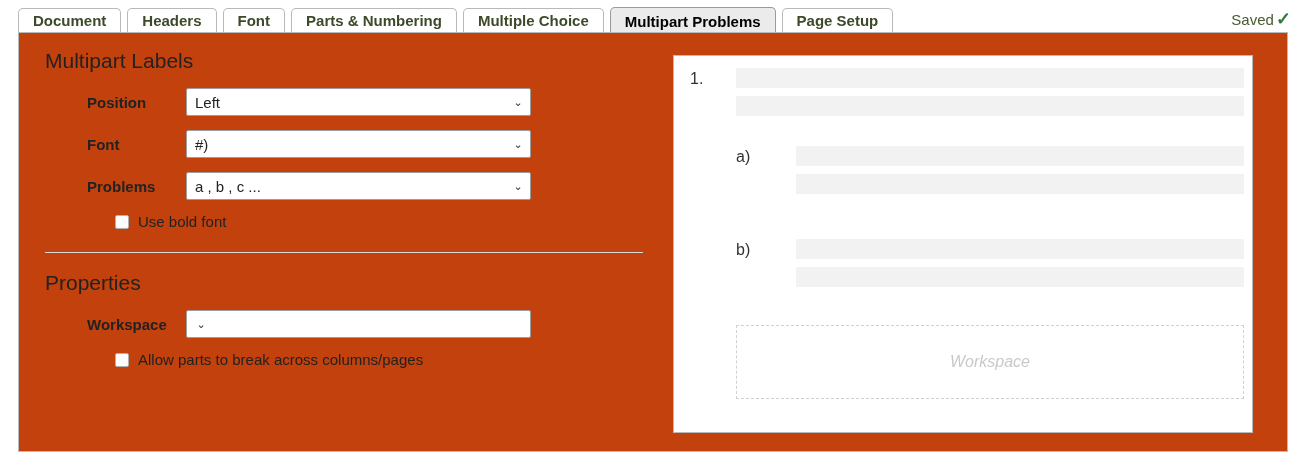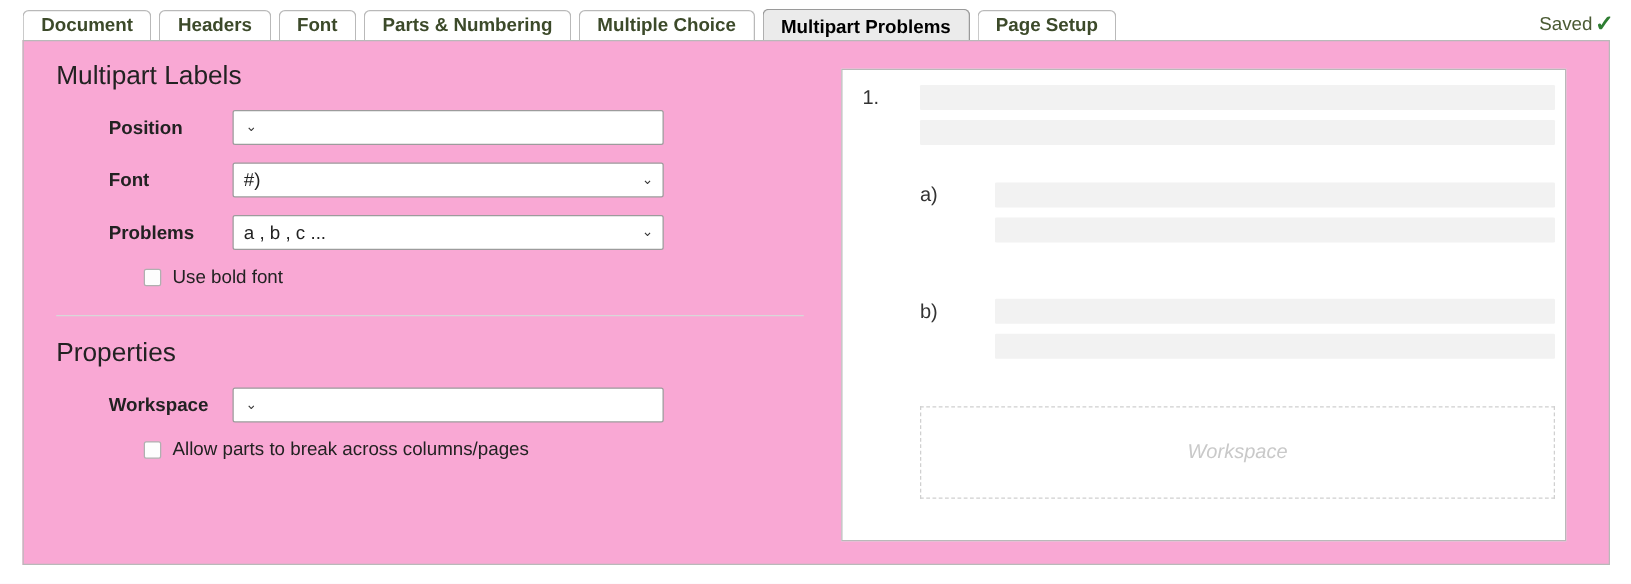--- a/index.html
+++ b/index.html
@@ -72,21 +72,21 @@
 
   
   .panel {
     position: absolute;
     left: 18px;
     top: 32px;
     width: 1270px;
     height: 420px;
     border: 1px solid #b9b9b9;
     box-sizing: border-box;
-    background: #f9a8d4;
+    background: #c2410c;
   }
 
   
   .left {
     position: absolute;
     left: 24px;
     top: 16px;
     width: 600px;
   }
   .section-title {
@@ -231,20 +231,21 @@
 
   <div class="panel">
 
     <div class="left">
 
       <h2 class="section-title">Multipart Labels</h2>
 
       <div class="field-row">
         <div class="field-label">Position</div>
         <div class="select">
+          <span class="val">Left</span>
           <span class="caret">⌄</span>
         </div>
       </div>
 
       <div class="field-row">
         <div class="field-label">Font</div>
         <div class="select">
           <span class="val">#)</span>
           <span class="caret">⌄</span>
         </div>

